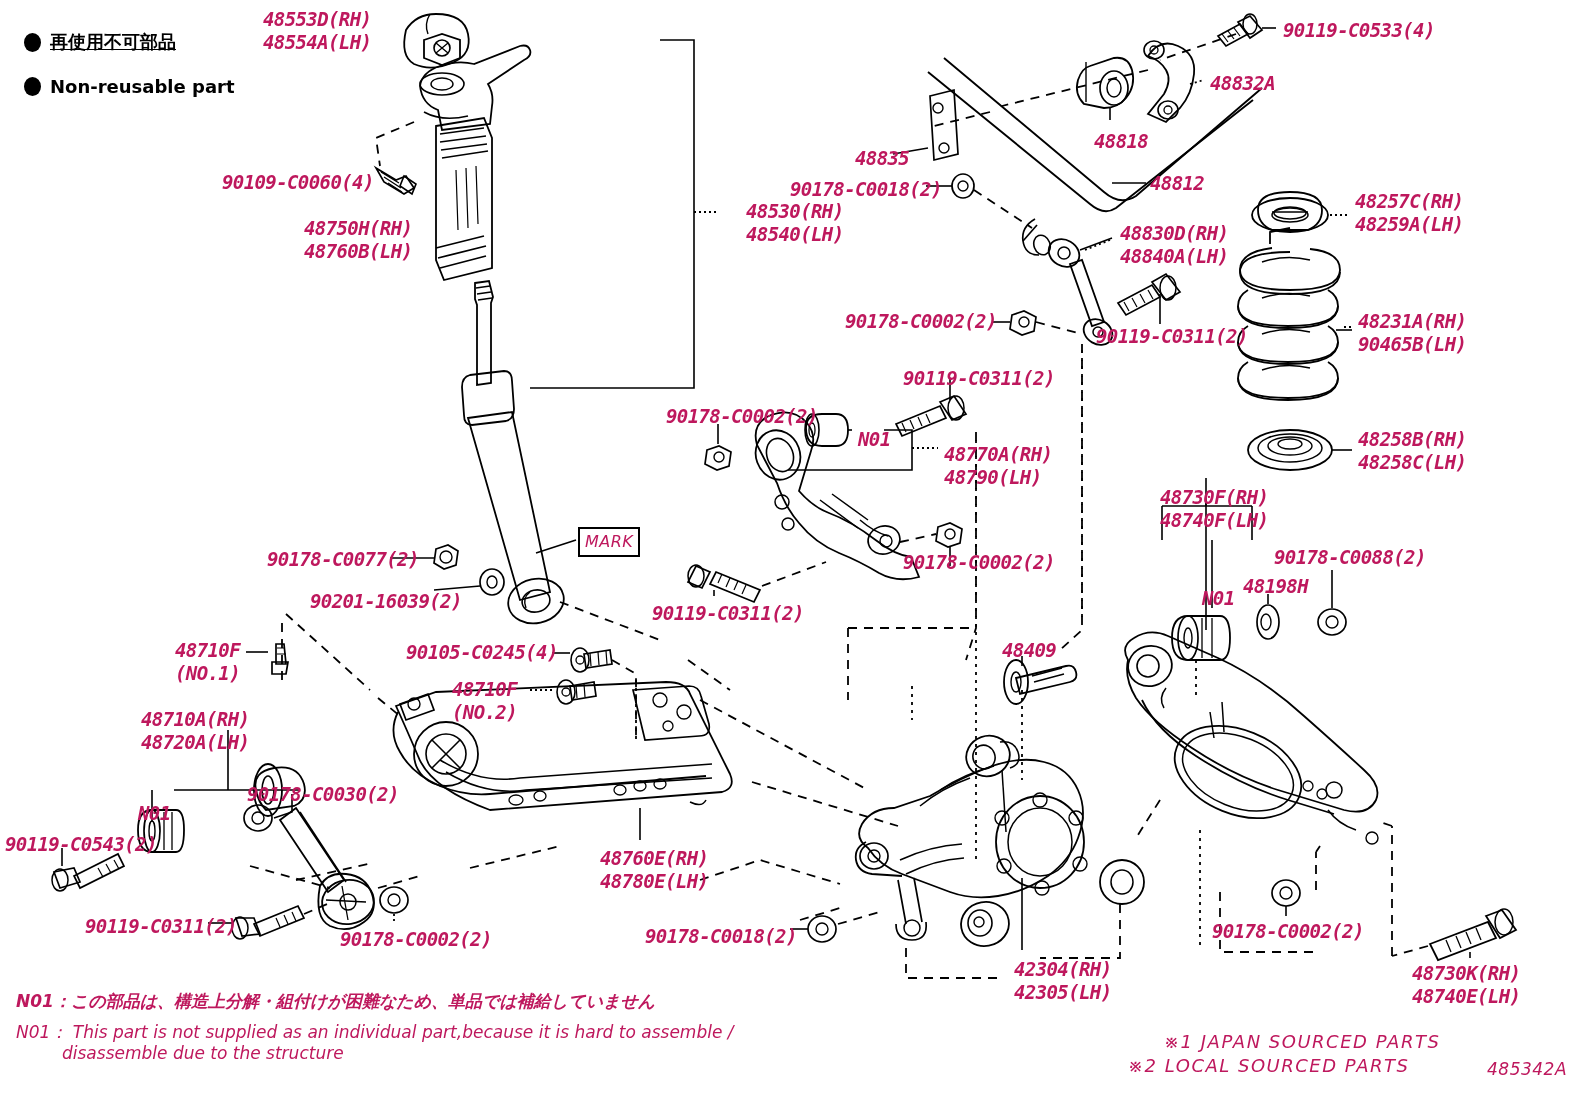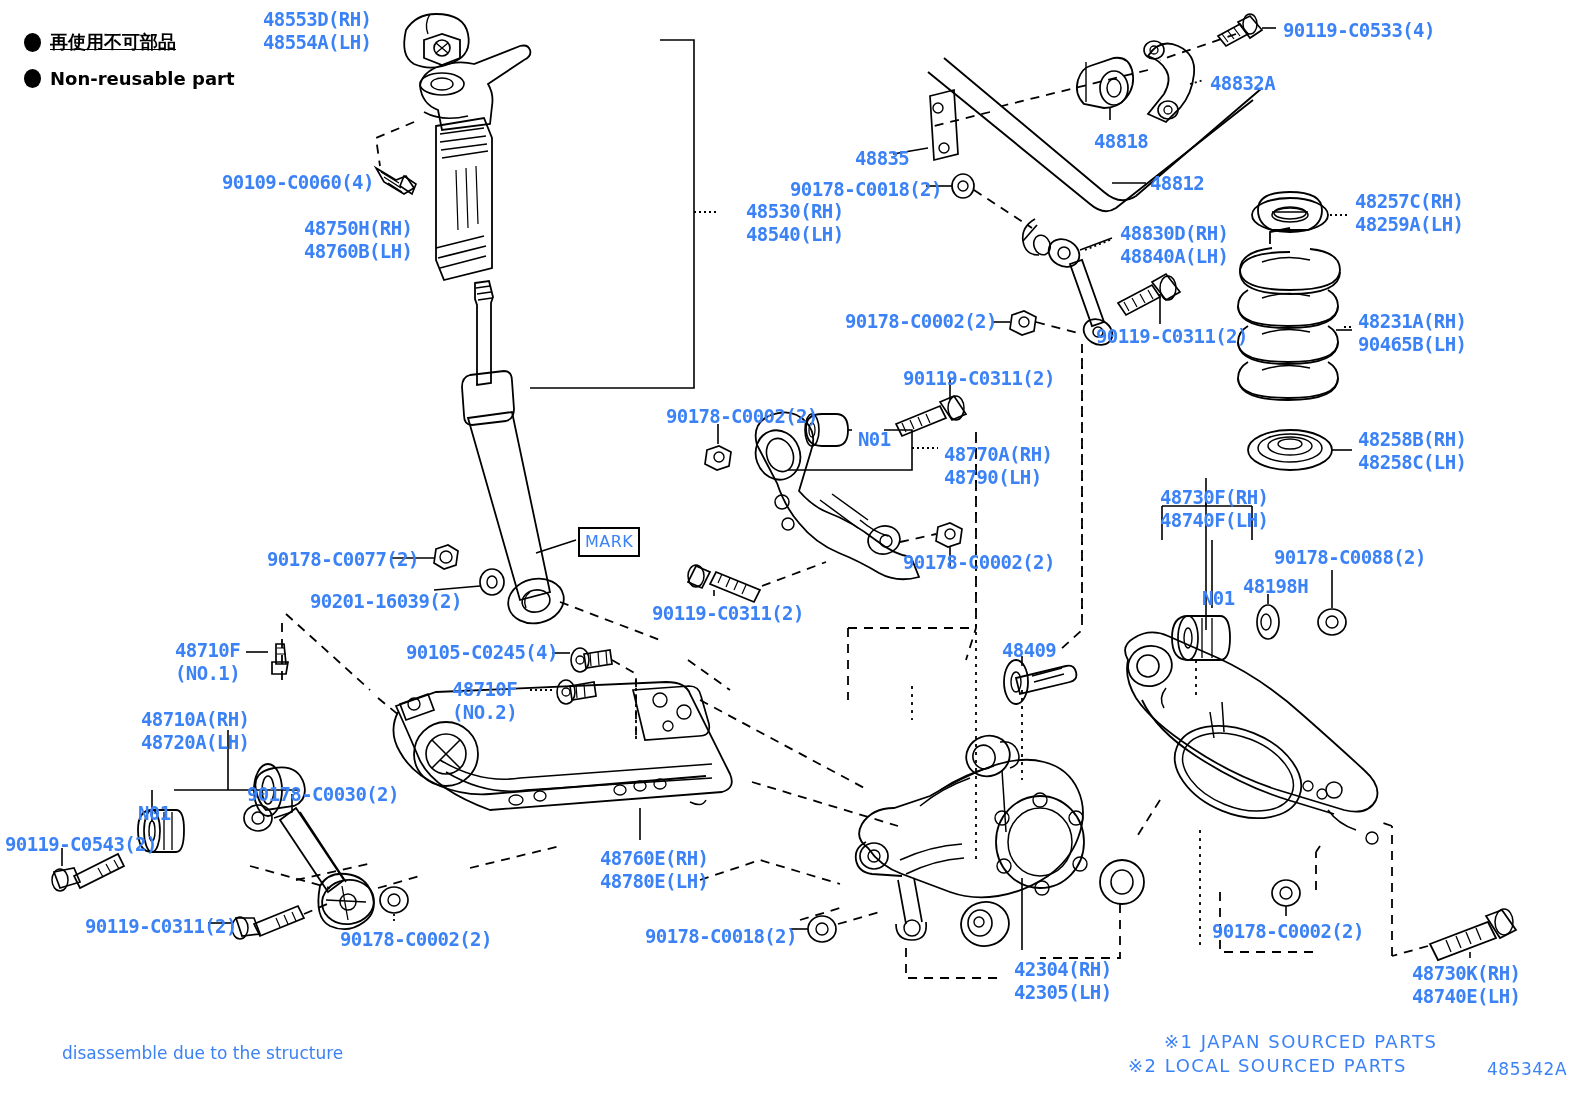--- a/index.html
+++ b/index.html
@@ -12,23 +12,24 @@
     width:1592px;height:1099px;
     background:#fff;
     overflow:hidden;
   }
   .lbl{
     position:absolute;
     font-family:"DejaVu Sans Mono","Liberation Mono",monospace;
     font-weight:bold;
     font-size:19px;
     line-height:23px;
-    color:#3b82f6;
+    color:#be185d;
     white-space:pre;
     letter-spacing:-0.6px;
+    font-style:italic;
   }
   .lbl.jp{
     font-family:"DejaVu Sans","Liberation Sans",sans-serif;
     font-weight:bold;font-size:17px;letter-spacing:0px;
   }
   .lbl.en{
     font-family:"DejaVu Sans","Liberation Sans",sans-serif;
     font-weight:normal;font-size:17px;letter-spacing:0px;line-height:21px;
   }
   .lbl.src{
@@ -519,21 +520,21 @@
       M1196 660 L1196 700
       M1200 830 L1200 950
       M1022 690 L1022 780
     "></path>
   </svg>
 
   <div class="legend-item" style="left:24px;top:30px;text-decoration:underline;">
     <span class="legend-dot"></span>
     <span class="legend-txt">再使用不可部品</span>
   </div>
-  <div class="legend-item" style="left:24px;top:68px;">
+  <div class="legend-item" style="left:24px;top:76px;">
     <span class="legend-dot"></span>
     <span class="legend-txt">Non-reusable part</span>
   </div>
 
   <div class="lbl" style="left:263px;top:8px;"><span>48553D(RH)</span><br><span>48554A(LH)</span></div>
   <div class="lbl" style="left:222px;top:171px;"><span>90109-C0060(4)</span></div>
   <div class="lbl" style="left:304px;top:217px;"><span>48750H(RH)</span><br><span>48760B(LH)</span></div>
   <div class="lbl" style="left:746px;top:200px;text-align:center;"><span>48530(RH)</span><br><span>48540(LH)</span></div>
   <div class="lbl" style="left:267px;top:548px;"><span>90178-C0077(2)</span></div>
   <div class="lbl" style="left:310px;top:582px;margin-top:8px;"><span>90201-16039(2)</span></div>
@@ -572,20 +573,22 @@
   <div class="lbl" style="left:600px;top:847px;"><span>48760E(RH)</span><br><span>48780E(LH)</span></div>
   <div class="lbl" style="left:645px;top:925px;"><span>90178-C0018(2)</span></div>
   <div class="lbl" style="left:1212px;top:920px;"><span>90178-C0002(2)</span></div>
   <div class="lbl" style="left:85px;top:915px;"><span>90119-C0311(2)</span></div>
   <div class="lbl" style="left:340px;top:928px;"><span>90178-C0002(2)</span></div>
   <div class="lbl" style="left:1014px;top:958px;"><span>42304(RH)</span><br><span>42305(LH)</span></div>
   <div class="lbl" style="left:1412px;top:962px;"><span>48730K(RH)</span><br><span>48740E(LH)</span></div>
 
   <div class="lbl mark" style="left:578px;top:527px;">MARK</div>
 
+  <div class="lbl jp" style="left:16px;top:990px;">N01：この部品は、構造上分解・組付けが困難なため、単品では補給していません</div>
+  <div class="lbl en" style="left:16px;top:1022px;">N01： This part is not supplied as an individual part,because it is hard to assemble /</div>
   <div class="lbl en" style="left:62px;top:1043px;">disassemble due to the structure</div>
 
   <div class="lbl src" style="left:1128px;top:1030px;margin-left:36px;">※1 JAPAN SOURCED PARTS</div>
   <div class="lbl src" style="left:1128px;top:1054px;">※2 LOCAL SOURCED PARTS</div>
 
   <div class="lbl code" style="left:1487px;top:1058px;">485342A</div>
 
 </div>
 
 </body></html>

